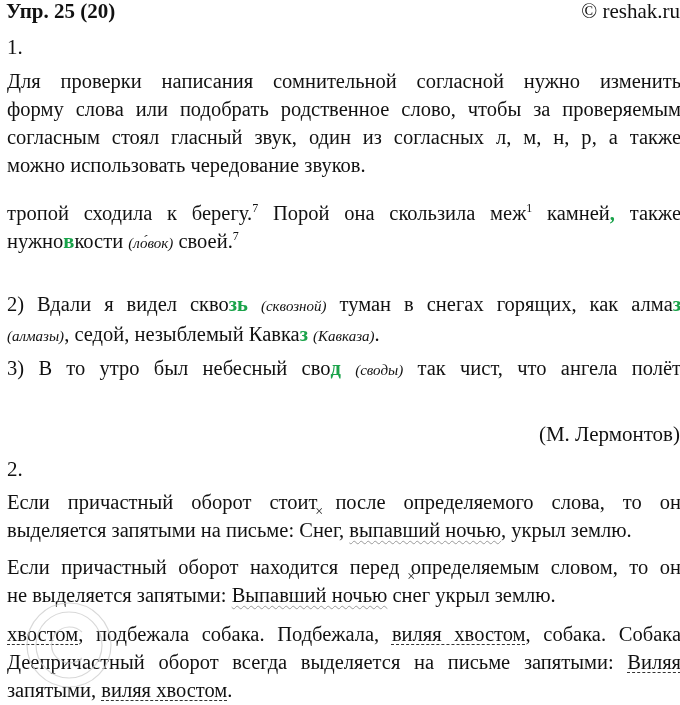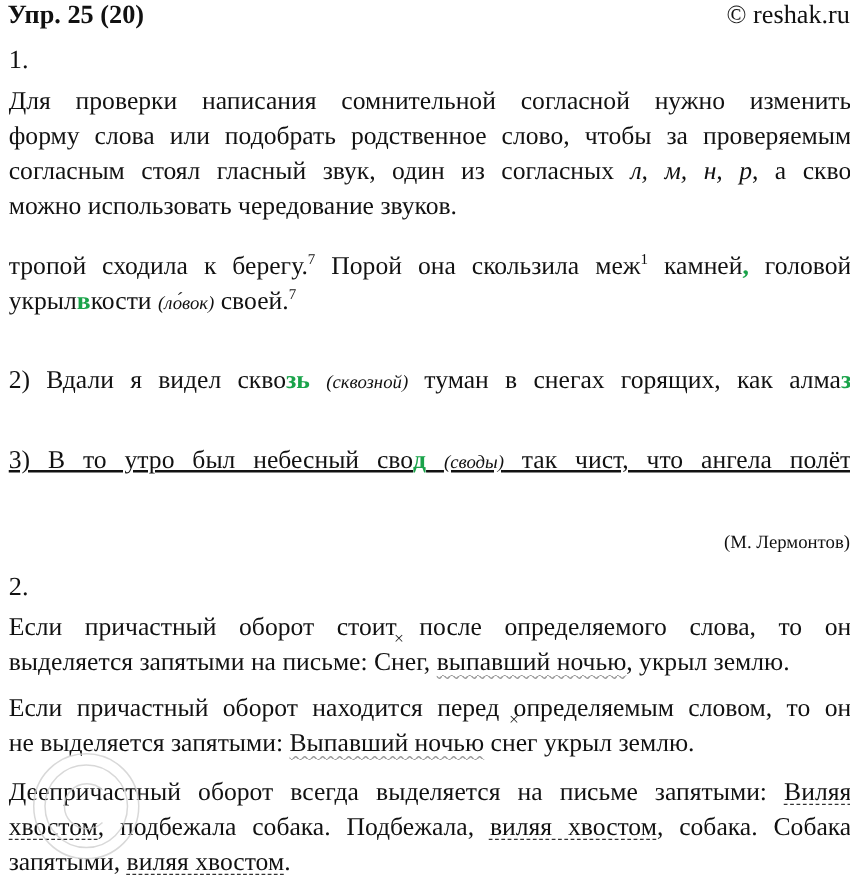--- a/index.html
+++ b/index.html
@@ -26,84 +26,85 @@
     .para {
       position: absolute; left: 3px; width: 674px;
       text-align: justify;
       text-align-last: left;
     }
     .para .ln { display: block; text-align: justify; text-align-last: justify; white-space: nowrap; }
     .para .ln.last { text-align-last: left; }
     .g { color: #1aa34a; font-weight: bold; }
     .note { font-style: italic; font-size: 15px; }
     .sup { font-size: 12px; vertical-align: super; line-height: 0; }
-    .it { font-style: italic; }
+    .it { }
     .uw { text-decoration: underline wavy #9a9a9a; text-decoration-thickness: 1px; text-underline-offset: 3px; }
     .ud { text-decoration: underline dashed #333333; text-decoration-thickness: 1px; text-underline-offset: 3px; }
     .mark { position: relative; }
     .mark::before {
       content: "×";
       position: absolute; left: 50%; top: -14px;
       transform: translateX(-50%);
       font-size: 14px; line-height: 14px; color: #222;
     }
-    .author { position: absolute; right: 4px; font-size: 15px; }
+    .author { position: absolute; right: 4px; font-size: 21px; }
     .watermark {
       position: absolute; left: -10px; top: 560px;
       width: 200px; height: 150px;
       pointer-events: none;
     }
   </style>
 </head>
 <body>
 
 <div class="page">
 
   <div class="header-title">Упр. 25 (20)</div>
   <div class="header-copyright">© reshak.ru</div>
 
   <div class="section-num" style="top:33px;">1.</div>
 
   <div class="para" style="top:67px;">
     <span class="ln">Для проверки написания сомнительной согласной нужно изменить</span>
     <span class="ln">форму слова или подобрать родственное слово, чтобы за проверяемым</span>
-    <span class="ln"><span>согласным стоял гласный звук, один из согласных </span><span class="it">л, м, н, р</span><span>, а скво</span></span>
+    <span class="ln"><span>согласным стоял гласный звук, один из согласных </span><span class="it">л, м, н, р</span><span>, а также</span></span>
     <span class="ln last">можно использовать чередование звуков.</span>
   </div>
 
   <div class="para" style="top:199px;">
-    <span class="ln"><span>тропой сходила к берегу.</span><span class="sup">7</span><span> Порой она скользила меж</span><span class="sup">1</span><span> камней</span><span class="g">,</span><span> головой</span></span>
-    <span class="ln last"><span>укрыл</span><span class="g">в</span><span>кости </span><span class="note">(ло́вок)</span><span> своей.</span><span class="sup">7</span></span>
+    <span class="ln"><span>тропой сходила к берегу.</span><span class="sup">7</span><span> Порой она скользила меж</span><span class="sup">1</span><span> камней</span><span class="g">,</span><span> также</span></span>
+    <span class="ln last"><span>нужно</span><span class="g">в</span><span>кости </span><span class="note">(ло́вок)</span><span> своей.</span><span class="sup">7</span></span>
   </div>
 
   <div class="para" style="top:290px;">
     <span class="ln"><span>2) Вдали я видел скво</span><span class="g">зь</span><span> </span><span class="note">(сквозной)</span><span> туман в снегах горящих, как алма</span><span class="g">з</span></span>
+    <span class="ln last"><span class="note">(алмазы)</span><span>, седой, незыблемый Кавка</span><span class="g">з</span><span> </span><span class="note">(Кавказа)</span><span>.</span></span>
   </div>
 
-  <div class="para" style="top:354px;text-decoration:underline;">
+  <div class="para" style="top:354px;">
     <span class="ln"><span>3) В то утро был небесный сво</span><span class="g">д</span><span> </span><span class="note">(своды)</span><span> так чист, что ангела полёт</span></span>
   </div>
 
   <div class="author" style="top:420px;">(М. Лермонтов)</div>
 
   <div class="section-num" style="top:455px;">2.</div>
 
   <div class="para" style="top:553px;">
     <span class="ln">Если причастный оборот находится перед определяемым словом, то он</span>
     <span class="ln last"><span>не выделяется запятыми: </span><span class="uw">Выпавший ночью</span><span> </span><span class="mark">снег</span><span> укрыл землю.</span></span>
   </div>
 
   <div class="para" style="top:488px;">
     <span class="ln">Если причастный оборот стоит после определяемого слова, то он</span>
     <span class="ln last"><span>выделяется запятыми на письме: </span><span class="mark">Снег</span><span>, </span><span class="uw">выпавший ночью</span><span>, укрыл землю.</span></span>
   </div>
 
   <div class="para" style="top:620px;">
+    <span class="ln"><span class="ud">хвостом</span><span>, подбежала собака. Подбежала, </span><span class="ud">виляя хвостом</span><span>, собака. Собака</span></span>
     <span class="ln"><span>Деепричастный оборот всегда выделяется на письме запятыми: </span><span class="ud">Виляя</span></span>
-    <span class="ln"><span class="ud">хвостом</span><span>, подбежала собака. Подбежала, </span><span class="ud">виляя хвостом</span><span>, собака. Собака</span></span>
     <span class="ln last"><span>запятыми, </span><span class="ud">виляя хвостом</span><span>.</span></span>
   </div>
 
   <svg class="watermark" viewBox="0 0 200 150">
     <g fill="none" stroke="#cfcfcf" stroke-width="1.2" opacity="0.8">
       <circle cx="75" cy="85" r="42"></circle>
       <circle cx="75" cy="85" r="33"></circle>
       <path d="M88 72 A18 18 0 1 0 88 98"></path>
     </g>
   </svg>

